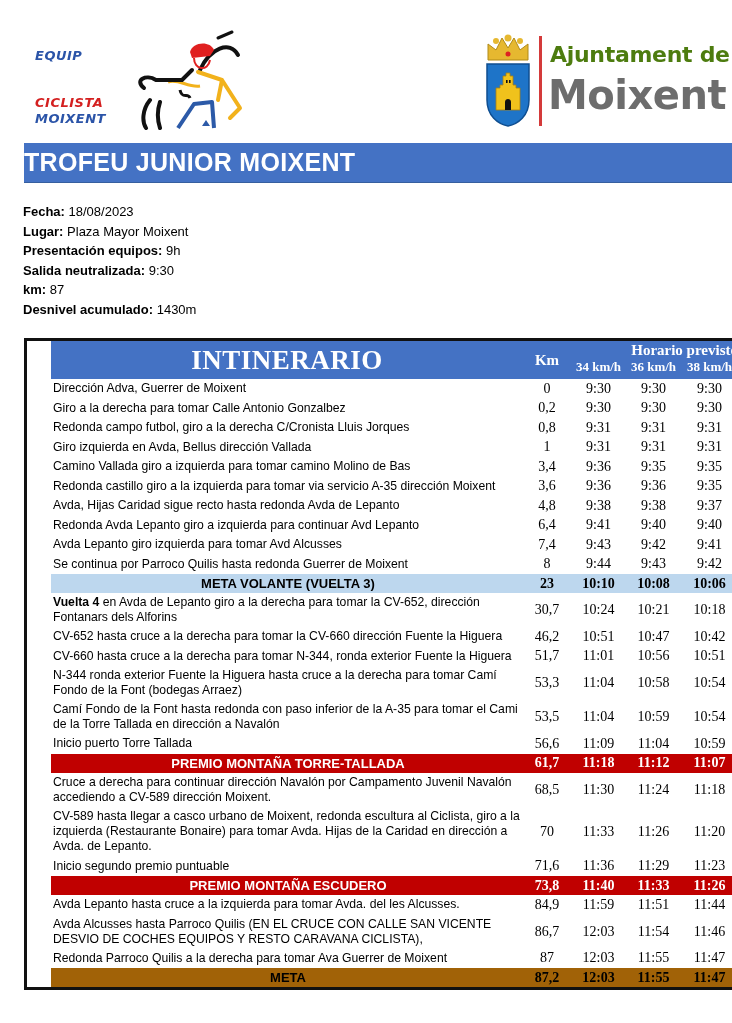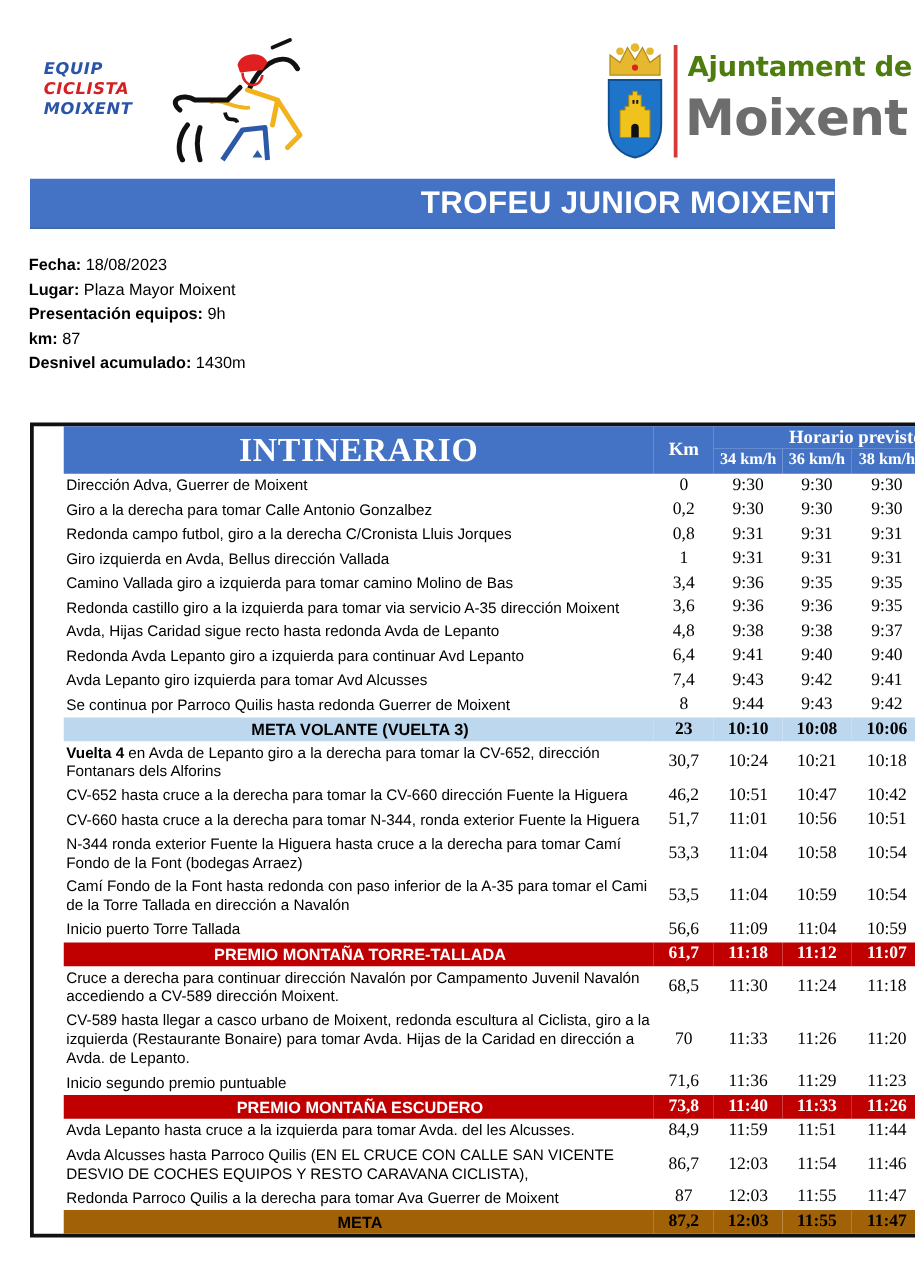--- a/index.html
+++ b/index.html
@@ -2,32 +2,32 @@
 <html><head>
 <meta charset="utf-8">
 <style>
   html, body { margin:0; padding:0; background:#ffffff; }
   body { width:732px; height:1023px; position:relative; overflow:hidden; font-family:"Liberation Sans", sans-serif; color:#000; }
 
   
   .logo-left { position:absolute; left:30px; top:30px; width:200px; height:100px; }
   .club-text { position:absolute; left:5px; top:18px; font-family:"DejaVu Sans", sans-serif; font-style:italic; font-weight:bold; font-size:13px; line-height:16px; letter-spacing:0.5px; }
   .club-text .l1 { color:#2b54a8; }
-  .club-text .l2 { color:#d42020; }
+  .club-text .l2 { color:#d42020;margin-top:31px; }
   .club-text .l3 { color:#2b54a8; }
   .cyclist { position:absolute; left:100px; top:0px; width:115px; height:100px; }
 
   .logo-right { position:absolute; left:484px; top:30px; width:220px; height:100px; }
   .crest { position:absolute; left:0; top:0; width:48px; height:98px; }
   .crest-divider { position:absolute; left:55px; top:6px; width:3px; height:90px; background:#d43a3a; }
   .ajunt-l1 { position:absolute; left:66px; top:12px; font-family:"DejaVu Sans", sans-serif; font-weight:bold; font-size:22px; color:#4d7c0f; letter-spacing:-0.3px; white-space:nowrap; }
   .ajunt-l2 { position:absolute; left:64px; top:42px; font-family:"DejaVu Sans", sans-serif; font-weight:bold; font-size:40px; color:#6d6d6d; letter-spacing:-0.5px; white-space:nowrap; }
 
   
-  .banner { position:absolute; left:24px; top:143px; width:644px; height:39px; background:#4472c4; border-bottom:1px solid #365f9f; display:flex; align-items:center; justify-content:flex-end; }
+  .banner { position:absolute; left:24px; top:143px; width:708px; height:39px; background:#4472c4; border-bottom:1px solid #365f9f; display:flex; align-items:center; justify-content:flex-start; }
   .banner span { color:#fff; font-weight:bold; font-size:25px; letter-spacing:0.3px; }
 
   
   .info { position:absolute; left:23px; top:202px; font-size:13px; line-height:19.5px; }
   .info .row { white-space:nowrap; }
   .info b { font-weight:bold; }
 
   
   .itin { position:absolute; left:24px; top:338px; width:687px; border:3px solid #111; box-sizing:content-box;padding-left:24px; }
   table { border-collapse:collapse; width:687px; table-layout:fixed; }
@@ -106,20 +106,21 @@
 </div>
 
 <div class="banner">
   <span>TROFEU JUNIOR MOIXENT</span>
 </div>
 
 <div class="info">
   <div class="row"><b>Fecha:</b> <span>18/08/2023</span></div>
   <div class="row"><b>Lugar:</b> <span>Plaza Mayor Moixent</span></div>
   <div class="row"><b>Presentación equipos:</b> <span>9h</span></div>
+  <div class="row"><b>Salida neutralizada:</b> <span>9:30</span></div>
   <div class="row"><b>km:</b> <span>87</span></div>
   <div class="row"><b>Desnivel acumulado:</b> <span>1430m</span></div>
 </div>
 
 <div class="itin">
   <table>
     <colgroup>
       <col class="c-desc">
         <col class="c-km">
         <col class="c-t">

